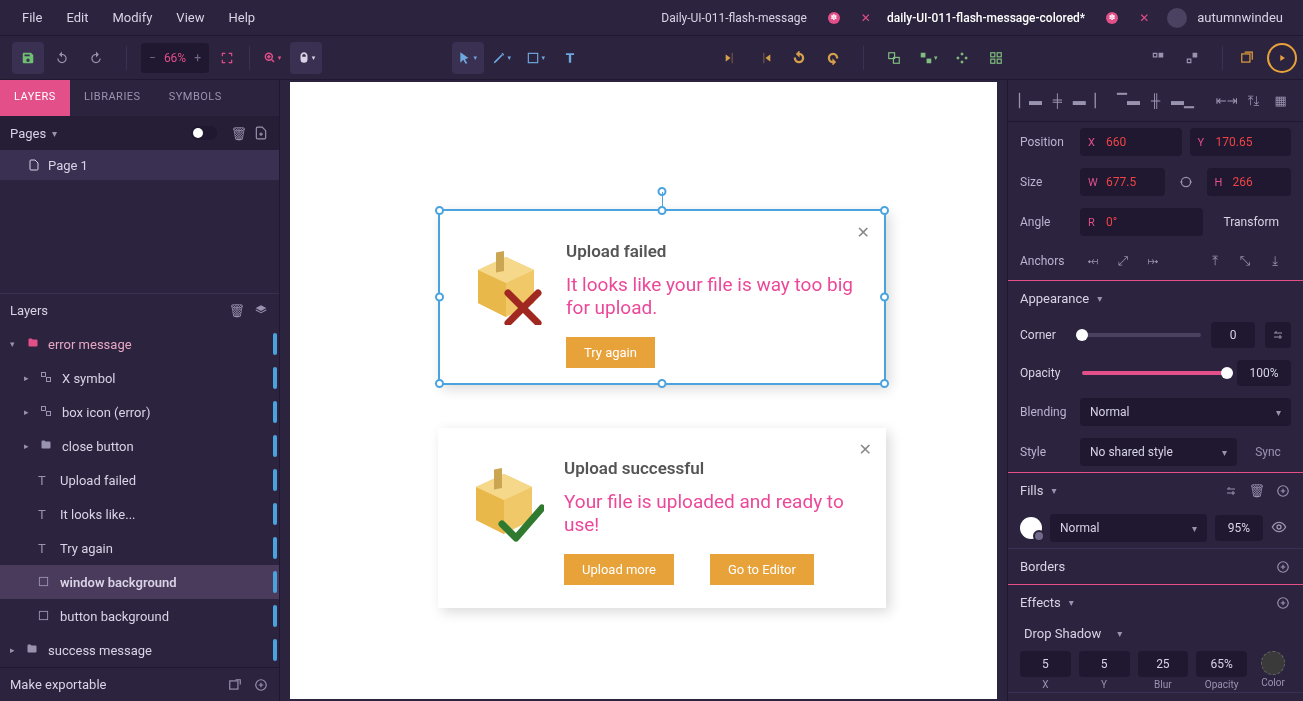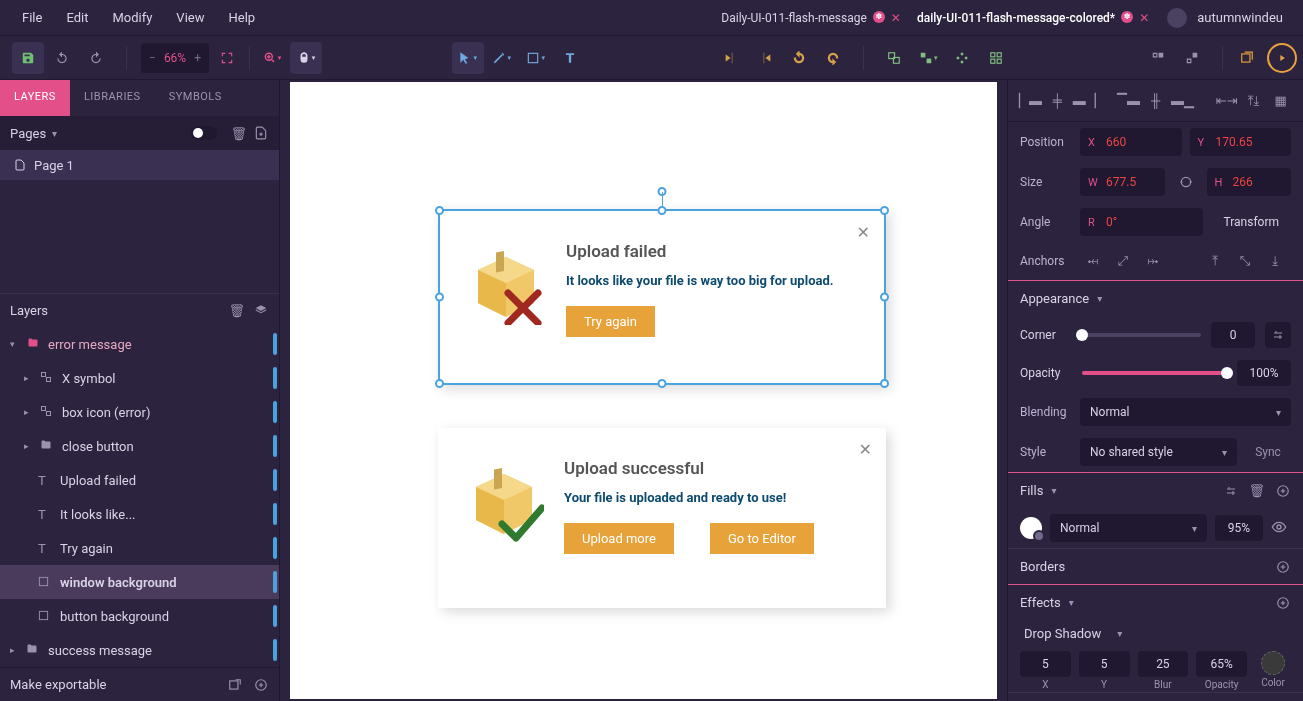--- a/index.html
+++ b/index.html
@@ -2,21 +2,21 @@
 <html><head>
 <meta charset="utf-8">
 <style>
   * { box-sizing: border-box; margin: 0; padding: 0; font-family: -apple-system, BlinkMacSystemFont, "Segoe UI", Roboto, sans-serif; }
   body { width: 1303px; height: 701px; background: #2c233e; color: #d8d3e6; overflow: hidden; font-size: 13px; }
   
   
   .menu-bar { height: 36px; display: flex; align-items: center; padding: 0 10px; background: #2c233e; border-bottom: 1px solid #1f1830; }
   .menu-bar .menu-item { padding: 6px 12px; cursor: pointer; }
   .spacer { flex: 1; }
-  .tab { display: flex; align-items: flex-start; padding: 4px 8px; gap: 6px; font-size: 12px; }
+  .tab { display: flex; align-items: center; padding: 4px 8px; gap: 21px; font-size: 12px; }
   .tab-orange-dot { width: 12px; height: 12px; background: #e24f89; border-radius: 50%; display: inline-flex; align-items: center; justify-content: center; font-size: 8px; color: white; }
   .tab-close { color: #e24f89; cursor: pointer; }
   .avatar { width: 20px; height: 20px; border-radius: 50%; background: #4a4260; margin-right: 6px; }
   .user-area { display: flex; align-items: center; gap: 4px; padding: 0 10px; }
 
   
   .toolbar { height: 44px; display: flex; align-items: center; padding: 0 6px; background: #2c233e; border-bottom: 1px solid #1f1830; gap: 4px; }
   .tool-group { display: flex; align-items: center; gap: 2px; padding: 0 6px; }
   .tool-btn { width: 32px; height: 32px; display: flex; align-items: center; justify-content: center; border-radius: 4px; cursor: pointer; color: #9a93b0; }
   .tool-btn.active { background: #3a3052; color: #d8d3e6; }
@@ -33,21 +33,21 @@
   
   .left-panel { width: 280px; background: #2c233e; display: flex; flex-direction: column; border-right: 1px solid #1f1830; }
   .left-tabs { height: 36px; display: flex; }
   .left-tab { flex: 0 0 auto; padding: 10px 14px; font-size: 11px; letter-spacing: 0.5px; cursor: pointer; color: #9a93b0; }
   .left-tab.active { background: #e24f89; color: #fff; }
   .pages-header { height: 34px; display: flex; align-items: center; padding: 0 10px; gap: 6px; background: #261e37; }
   .chev { font-size: 10px; color: #9a93b0; }
   .toggle-pill { width: 26px; height: 14px; background: #1f1830; border-radius: 8px; position: relative; margin-left: auto; }
   .toggle-pill .dot { width: 10px; height: 10px; background: #fff; border-radius: 50%; position: absolute; top: 2px; left: 2px; }
   .icon-sm { width: 16px; height: 16px; display: flex; align-items: center; justify-content: center; color: #9a93b0; cursor: pointer; }
-  .page-item { height: 30px; display: flex; align-items: center; padding: 0 14px; gap: 8px; background: #3a3052; }
+  .page-item { height: 30px; display: flex; align-items: center; padding: 0 28px; gap: 8px; background: #3a3052; }
   
   .layers-header { height: 34px; display: flex; align-items: center; padding: 0 10px; gap: 6px; border-top: 1px solid #1f1830; margin-top: auto; position: relative;}
   .layers-list-wrap { flex: 0 0 auto;}
   .layers-spacer-top { flex:1; }
   .layer-row { height: 34px; display: flex; align-items: center; padding: 0 10px; gap: 6px; cursor: pointer; position: relative; font-size: 13px;}
   .layer-row.selected { background: #4a3b5d; }
   .layer-row.pink-text { color: #e7a8c6; }
   .layer-row .arrow { width: 10px; font-size: 9px; color: #9a93b0; }
   .layer-row .type-icon { width: 16px; color: #9a93b0; }
   .layer-row .blue-mark { position: absolute; right: 2px; top: 6px; bottom: 6px; width: 4px; background: #4aa3df; border-radius: 2px;}
@@ -59,21 +59,21 @@
   .canvas { flex: 1; background: #2c233e; position: relative; }
   .pasteboard { position: absolute; left: 10px; top: 2px; right: 10px; bottom: 2px; background: #fff; }
   .card { position: absolute; background: #fff; border: 1px solid #ddd; box-shadow: 2px 2px 8px rgba(0,0,0,0.1); }
   .card-error { left: 158px; top: 129px; width: 448px; height: 176px; border: 2px solid #4aa3df; box-shadow: 4px 4px 12px rgba(0,0,0,0.15);}
   .card-success { left: 158px; top: 348px; width: 448px; height: 180px; box-shadow: 4px 4px 12px rgba(0,0,0,0.15); border:none;}
   .sel-handle { width: 9px; height: 9px; background: #fff; border: 2px solid #4aa3df; border-radius: 50%; position: absolute; }
   .card-close { position: absolute; top: 12px; right: 14px; color: #888; font-size: 16px; cursor: pointer; }
   .card-content { display: flex; padding: 30px 26px 20px 26px; gap: 20px; align-items: flex-start;}
   .card-icon { width: 80px; height: 80px; flex-shrink: 0; position: relative; margin-top:4px;}
   .card-text h3 { font-size: 17px; font-weight: 600; color: #555; margin-bottom: 12px; }
-  .card-text p { font-size: 13px; color: #0c4a6e; margin-bottom: 18px; font-weight: bold; }
+  .card-text p { font-size: 19px; color: #ec4899; margin-bottom: 18px; }
   .btn-primary { display: inline-block; background: #e8a23a; color: #fff; padding: 8px 18px; font-size: 13px; cursor: pointer; margin-right: 10px;}
   .btn-row { display: flex; gap: 26px; }
 
   
   .right-panel { width: 296px; background: #2c233e; border-left: 1px solid #1f1830; overflow-y: auto; }
   .right-panel::-webkit-scrollbar { width: 0; }
   .align-row { height: 42px; display: flex; align-items: center; padding: 0 10px; gap: 2px; border-bottom: 1px solid #1f1830; }
   .align-btn { width: 26px; height: 26px; display:flex; align-items:center; justify-content:center; color: #9a93b0; cursor: pointer;}
   .align-sep { width: 16px; }
   .prop-row { display: flex; align-items: center; padding: 6px 12px; gap: 8px; }

